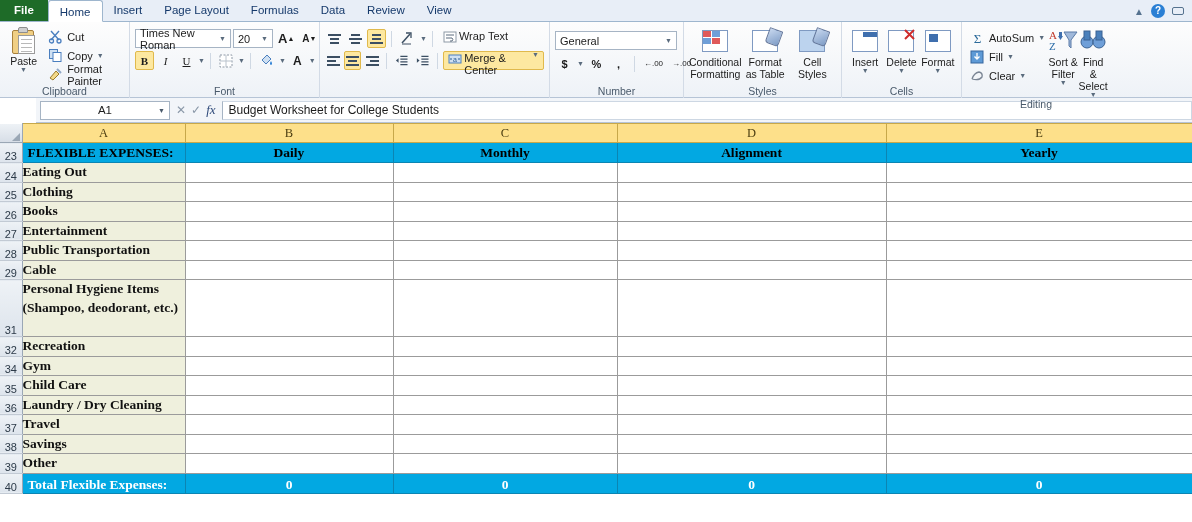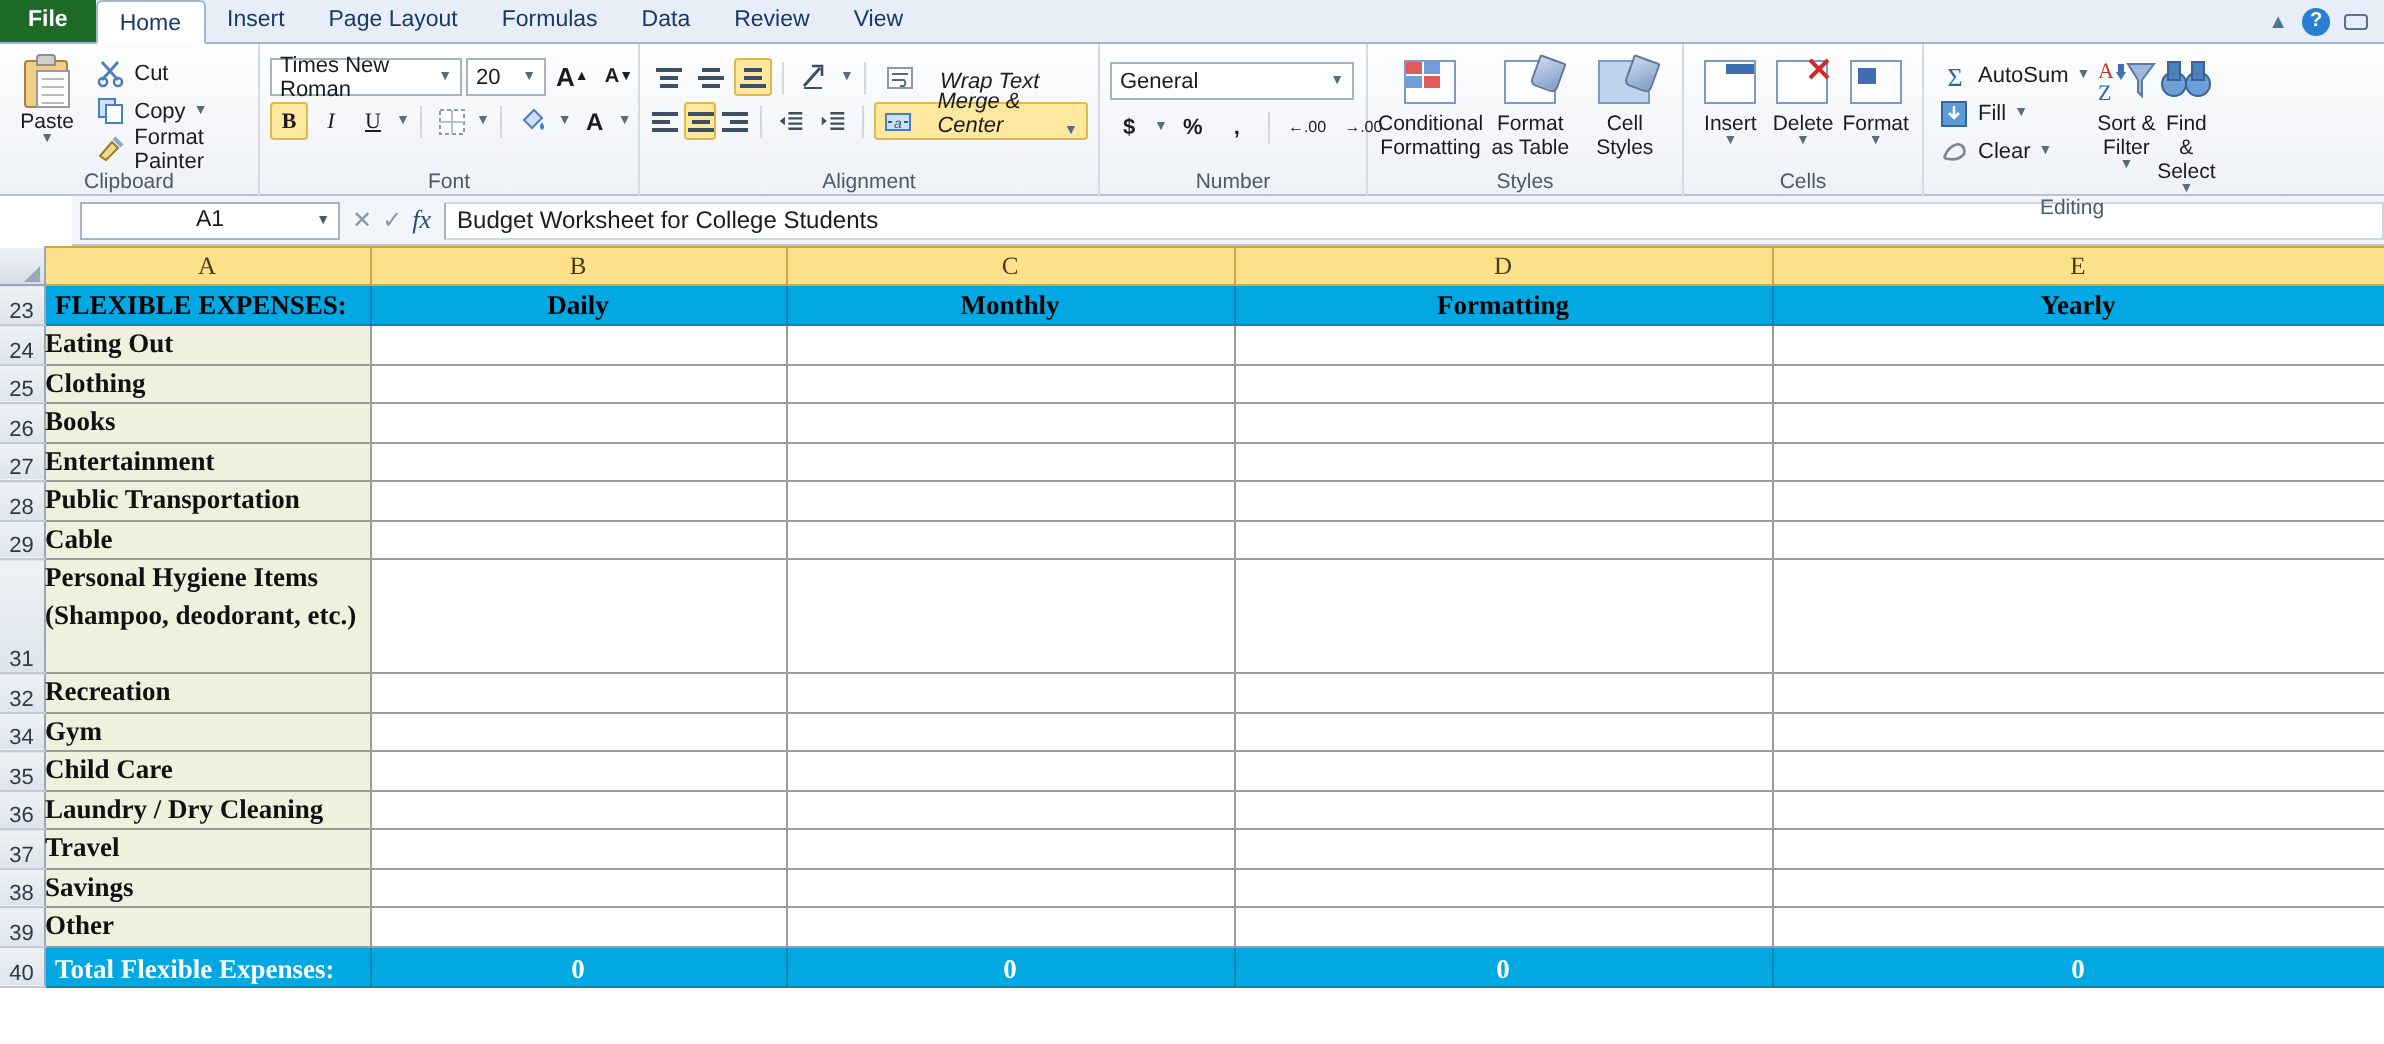--- a/index.html
+++ b/index.html
@@ -58,22 +58,22 @@
   .btn { height:19px; min-width:19px; display:flex; align-items:center; justify-content:center;
          border:1px solid transparent; border-radius:2px; font-size:11px; padding:0 2px; }
   .btn.on { background:#fde8a0; border-color:#e0b94c; }
   .sep { width:1px; height:16px; background:#cfd8e3; margin:0 3px; }
 
   
   .alignbtn { width:19px; height:19px; display:flex; flex-direction:column; justify-content:center;
               gap:2px; align-items:center; border:1px solid transparent; border-radius:2px; }
   .alignbtn b { display:block; height:2px; background:#3c4f63; }
   .alignbtn.on { background:#fde8a0; border-color:#e0b94c; }
-  .wrapbtn { display:flex; align-items:flex-end; gap:12px; height:19px; padding:0 4px;
-             border:1px solid transparent; border-radius:2px; font-size:11px;font-style:italic; }
+  .wrapbtn { display:flex; align-items:flex-start; gap:1px; height:19px; padding:0 4px;
+             border:1px solid transparent; border-radius:2px; font-size:11px; }
   .wrapbtn.on { background:#fde8a0; border-color:#e0b94c; }
 
   
   .numbtns { display:flex; align-items:center; gap:3px; margin-top:4px; }
 
   
   .bigbtn { width:56px; display:flex; flex-direction:column; align-items:center; padding-top:1px; }
   .bigicon { width:30px; height:28px; position:relative; }
   .gridicon { width:26px; height:22px; background:#fff; border:1px solid #7f9ac2;
               position:absolute; left:2px; top:2px; }
@@ -324,21 +324,20 @@
                 <rect x="1" y="3" width="12" height="8" fill="#cfe0f2" stroke="#4a7fbf"></rect>
                 <path d="M4 7 h-2 M10 7 h2" stroke="#2a5c93"></path>
                 <text x="5" y="10" font-size="7" fill="#2a5c93">a</text>
               </svg>
           </span>
           <span>Merge &amp; Center</span>
           <span class="caret">▼</span>
         </div>
       </div>
     </div>
-    <div class="grp-title">Alignment</div>
   </div>
 
   <div class="grp" style="width:134px">
     <div class="grp-body" style="flex-direction:column; padding-top:6px; align-items:flex-start">
       <div class="combo" style="width:122px">
         <span>General</span>
         <span class="arw">▼</span>
       </div>
       <div class="numbtns">
         <div class="btn" style="font-weight:bold">$</div>
@@ -509,21 +508,21 @@
         <th class="colhead">D</th>
         <th class="colhead">E</th>
       </tr>
     </thead>
     <tbody>
       <tr class="secrow" style="height:20px">
         <td class="rowhead">23</td>
         <td class="hdrcell left">FLEXIBLE EXPENSES:</td>
         <td class="hdrcell">Daily</td>
         <td class="hdrcell">Monthly</td>
-        <td class="hdrcell">Formatting</td>
+        <td class="hdrcell">Alignment</td>
         <td class="hdrcell">Yearly</td>
       </tr>
 
       <tr style="height:19px">
         <td class="rowhead">24</td>
         <td class="labelcell">Eating Out</td>
         <td class="cell"></td>
         <td class="cell"></td>
         <td class="cell"></td>
         <td class="cell"></td>

